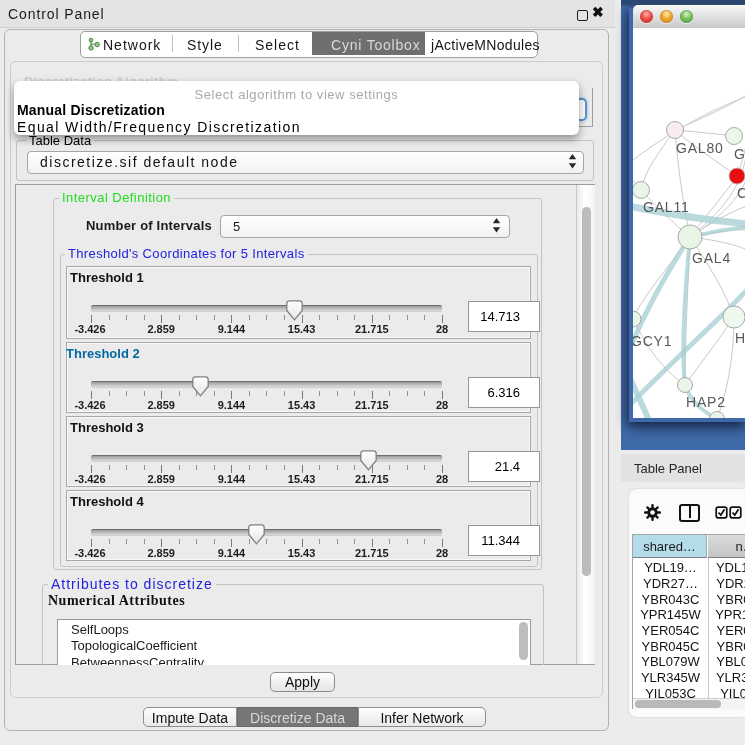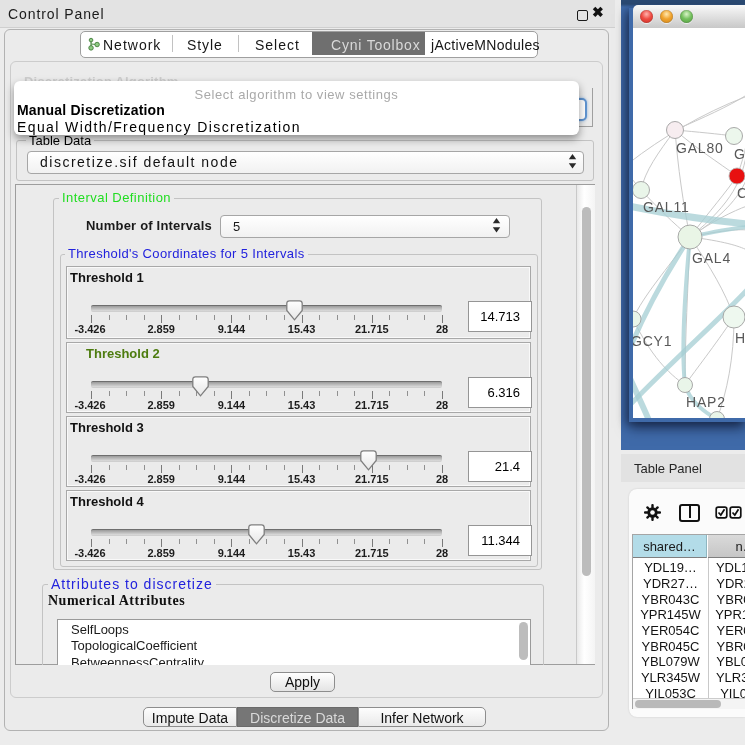--- a/index.html
+++ b/index.html
@@ -5,21 +5,21 @@
 font-family:"Liberation Sans",sans-serif;}
 .a{position:absolute;}
 .lbl{font-size:13px;color:#1a1a1a;white-space:nowrap;}
 .b{font-weight:bold;}
 .grp{position:absolute;border:1px solid #c3c3c3;border-radius:3px;}
 .gt{position:absolute;background:#ebebeb;padding:0 3px;font-size:13px;white-space:nowrap;line-height:13px;}
 .combo{position:absolute;background:linear-gradient(#ffffff,#f1f1f1);border:1px solid #a6a6a6;border-radius:4px;font-size:13px;color:#111;}
 .tickminor{position:absolute;background:repeating-linear-gradient(90deg,#909090 0,#909090 1px,transparent 1px,transparent 17.55px);}
 .tickmajor{position:absolute;background:repeating-linear-gradient(90deg,#7a7a7a 0,#7a7a7a 1px,transparent 1px,transparent 70.2px);}
 .tl{position:absolute;font-size:11px;font-weight:bold;color:#1c1c1c;transform:translateX(-50%);white-space:nowrap;}
-.vf{position:absolute;width:51px;height:29px;background:#fff;border:1px solid #959595;font-size:13px;color:#000;text-align:right;line-height:29px;padding-right:11px;}
+.vf{position:absolute;width:51px;height:29px;background:#fff;border:1px solid #959595;font-size:13px;color:#000;text-align:right;line-height:29px;padding-right:19px;}
 .tab{position:absolute;font-size:14px;color:#161616;white-space:nowrap;}
 </style></head>
 <body>
 
 <div class="a" style="left:0;top:0;width:615px;height:27px;background:#e3e3e3;border-bottom:1px solid #cfcfcf;"></div>
 <div class="a" style="left:8px;top:6px;font-size:14px;letter-spacing:0.9px;color:#1b1b1b;">Control Panel</div>
 <div class="a" style="left:577px;top:10px;width:9px;height:9px;border:1.6px solid #1a1a1a;border-radius:2px;"></div>
 <div class="a" style="left:592px;top:4px;font-size:14px;font-weight:bold;color:#111;">✖</div>
 <div class="a" style="left:4px;top:29px;width:603px;height:700px;background:#ebebeb;border:1px solid #b2b2b2;border-radius:6px;"></div>
 
@@ -92,21 +92,21 @@
 </svg>
 <div class="tl" style="left:90.0px;top:323px;">-3.426</div>
 <div class="tl" style="left:161.2px;top:323px;">2.859</div>
 <div class="tl" style="left:231.4px;top:323px;">9.144</div>
 <div class="tl" style="left:301.6px;top:323px;">15.43</div>
 <div class="tl" style="left:371.8px;top:323px;">21.715</div>
 <div class="tl" style="left:442.0px;top:323px;">28</div>
 <div class="vf" style="left:468px;top:301px;">14.713</div>
 
 <div class="a" style="left:66px;top:342px;width:465px;height:71px;border:1px solid #a8a8a8;box-shadow:inset 0 0 0 1px #f9f9f9;background:#ebebeb;box-sizing:border-box;"></div>
-<div class="a b" style="left:86px;top:346px;font-size:13px;color:#4d7c0f;text-align:right;">Threshold 2</div>
+<div class="a b" style="left:66px;top:346px;font-size:13px;color:#0369a1;text-align:right;">Threshold 2</div>
 <div class="a" style="left:91px;top:381px;width:351px;height:5px;background:linear-gradient(#9a9a9a,#dcdcdc);border-top:1px solid #6e6e6e;border-bottom:1px solid #cfcfcf;border-radius:2px;"></div>
 <div class="tickminor" style="left:91px;top:391px;width:352px;height:5px;"></div>
 <div class="tickmajor" style="left:91px;top:391px;width:352px;height:8px;"></div>
 <svg class="a" style="left:192px;top:376px;" width="17" height="21" viewBox="0 0 17 21">
 <defs>
       <linearGradient id="th2" x1="0" y1="0" x2="0" y2="1">
 <stop offset="0" stop-color="#ffffff"></stop>
         <stop offset="0.5" stop-color="#f2f2f2"></stop>
         <stop offset="1" stop-color="#e8e8e8"></stop>
       </linearGradient>

